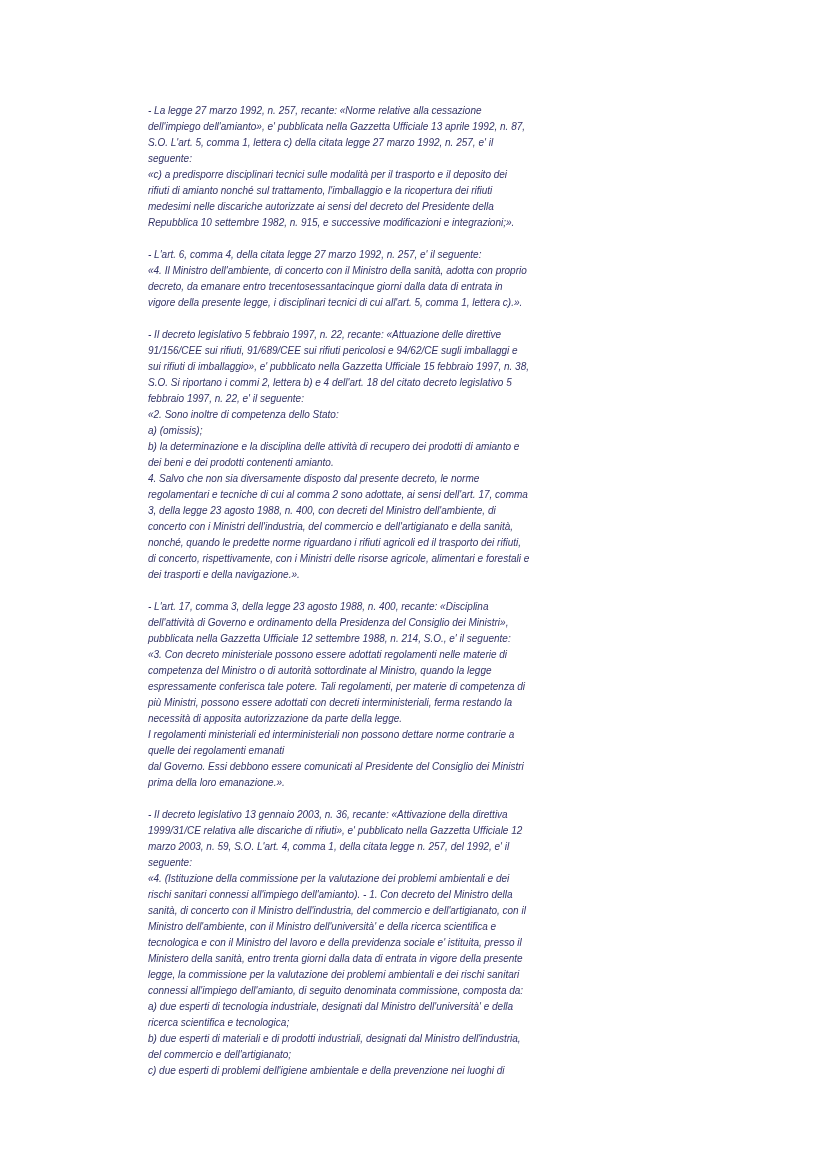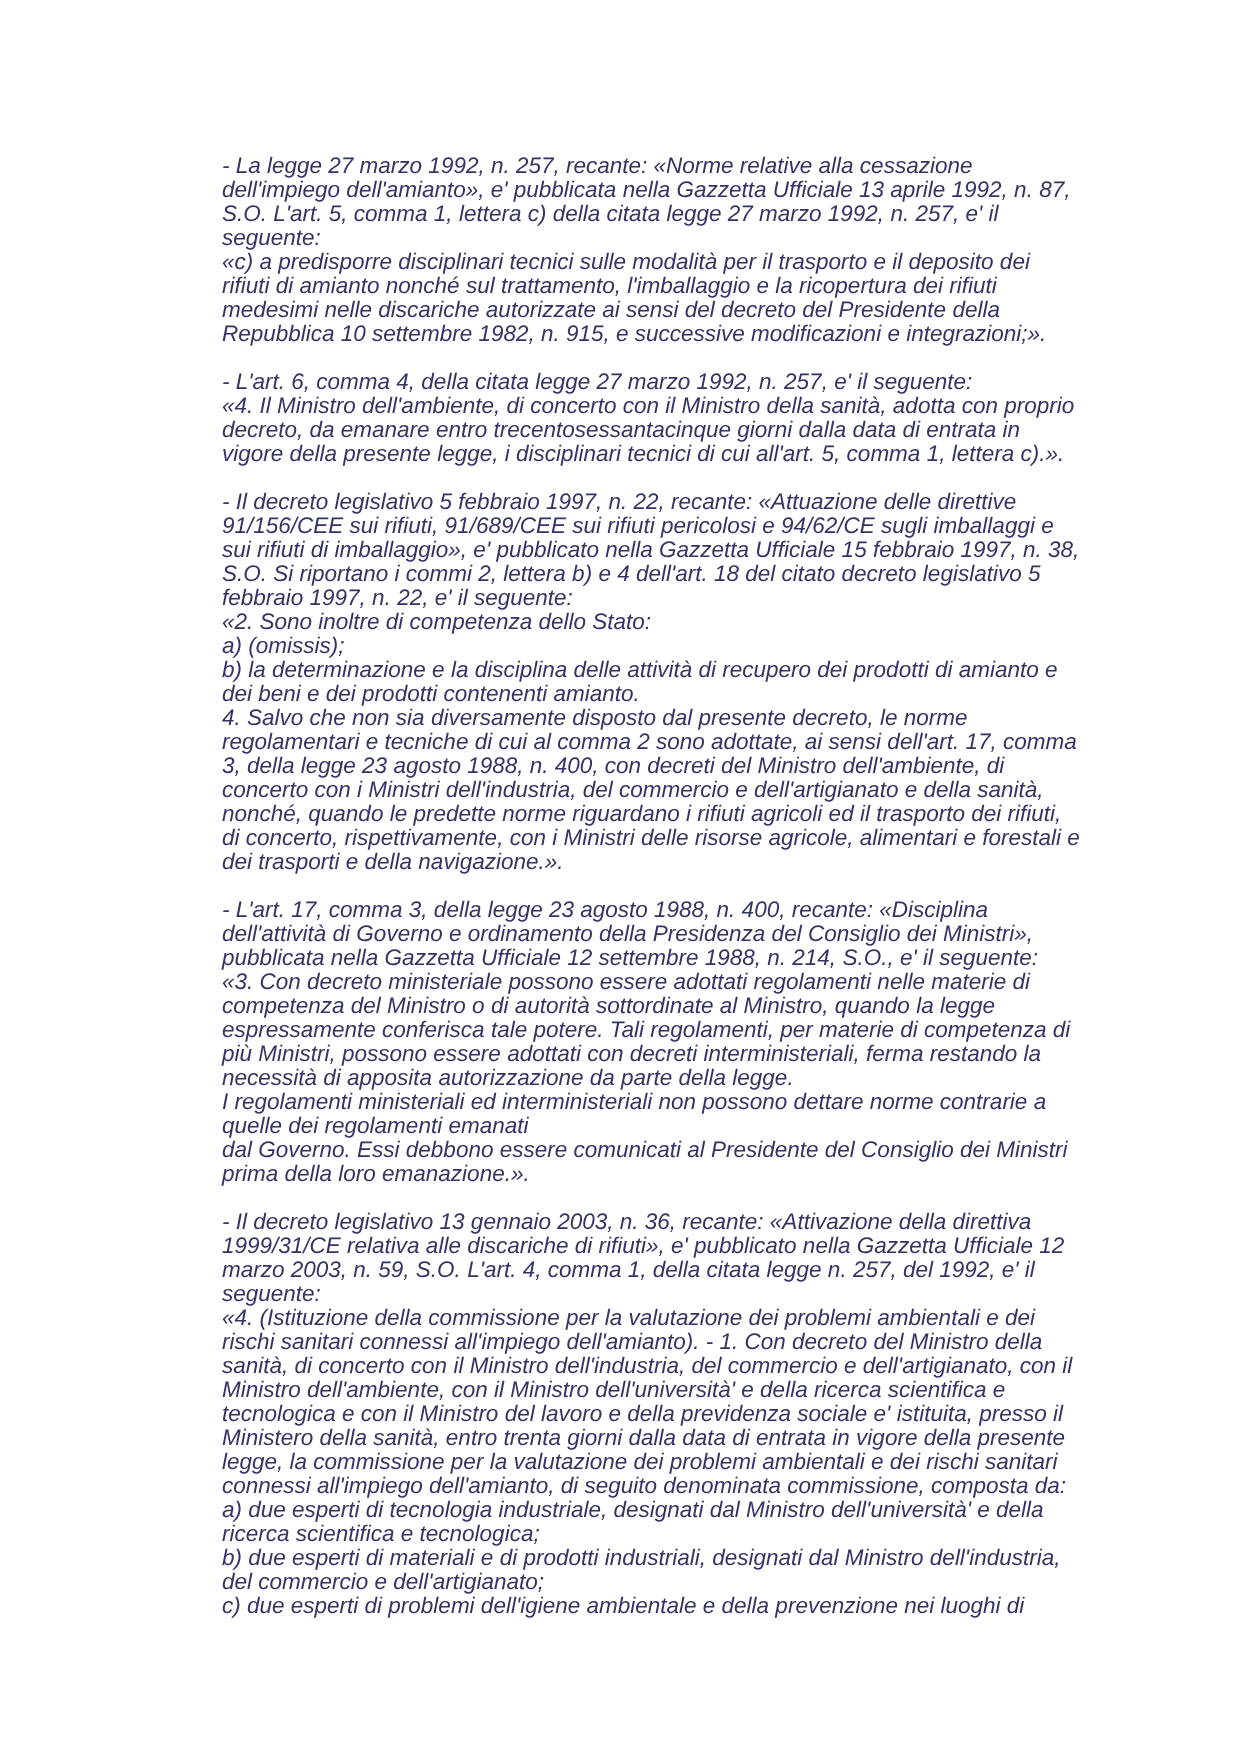--- a/index.html
+++ b/index.html
@@ -14,21 +14,21 @@
     background: #ffffff;
     overflow: hidden;
   }
   .doc {
     position: absolute;
     left: 148px;
     top: 103px;
     width: 585px;
     font-family: "Liberation Sans", sans-serif;
     font-style: italic;
-    font-size: 15px;
+    font-size: 10px;
     line-height: 16px;
     color: #333366;
   }
   .doc p {
     margin: 0 0 16px 0;
     white-space: pre-line;
   }
 </style>
 </head>
 <body>

